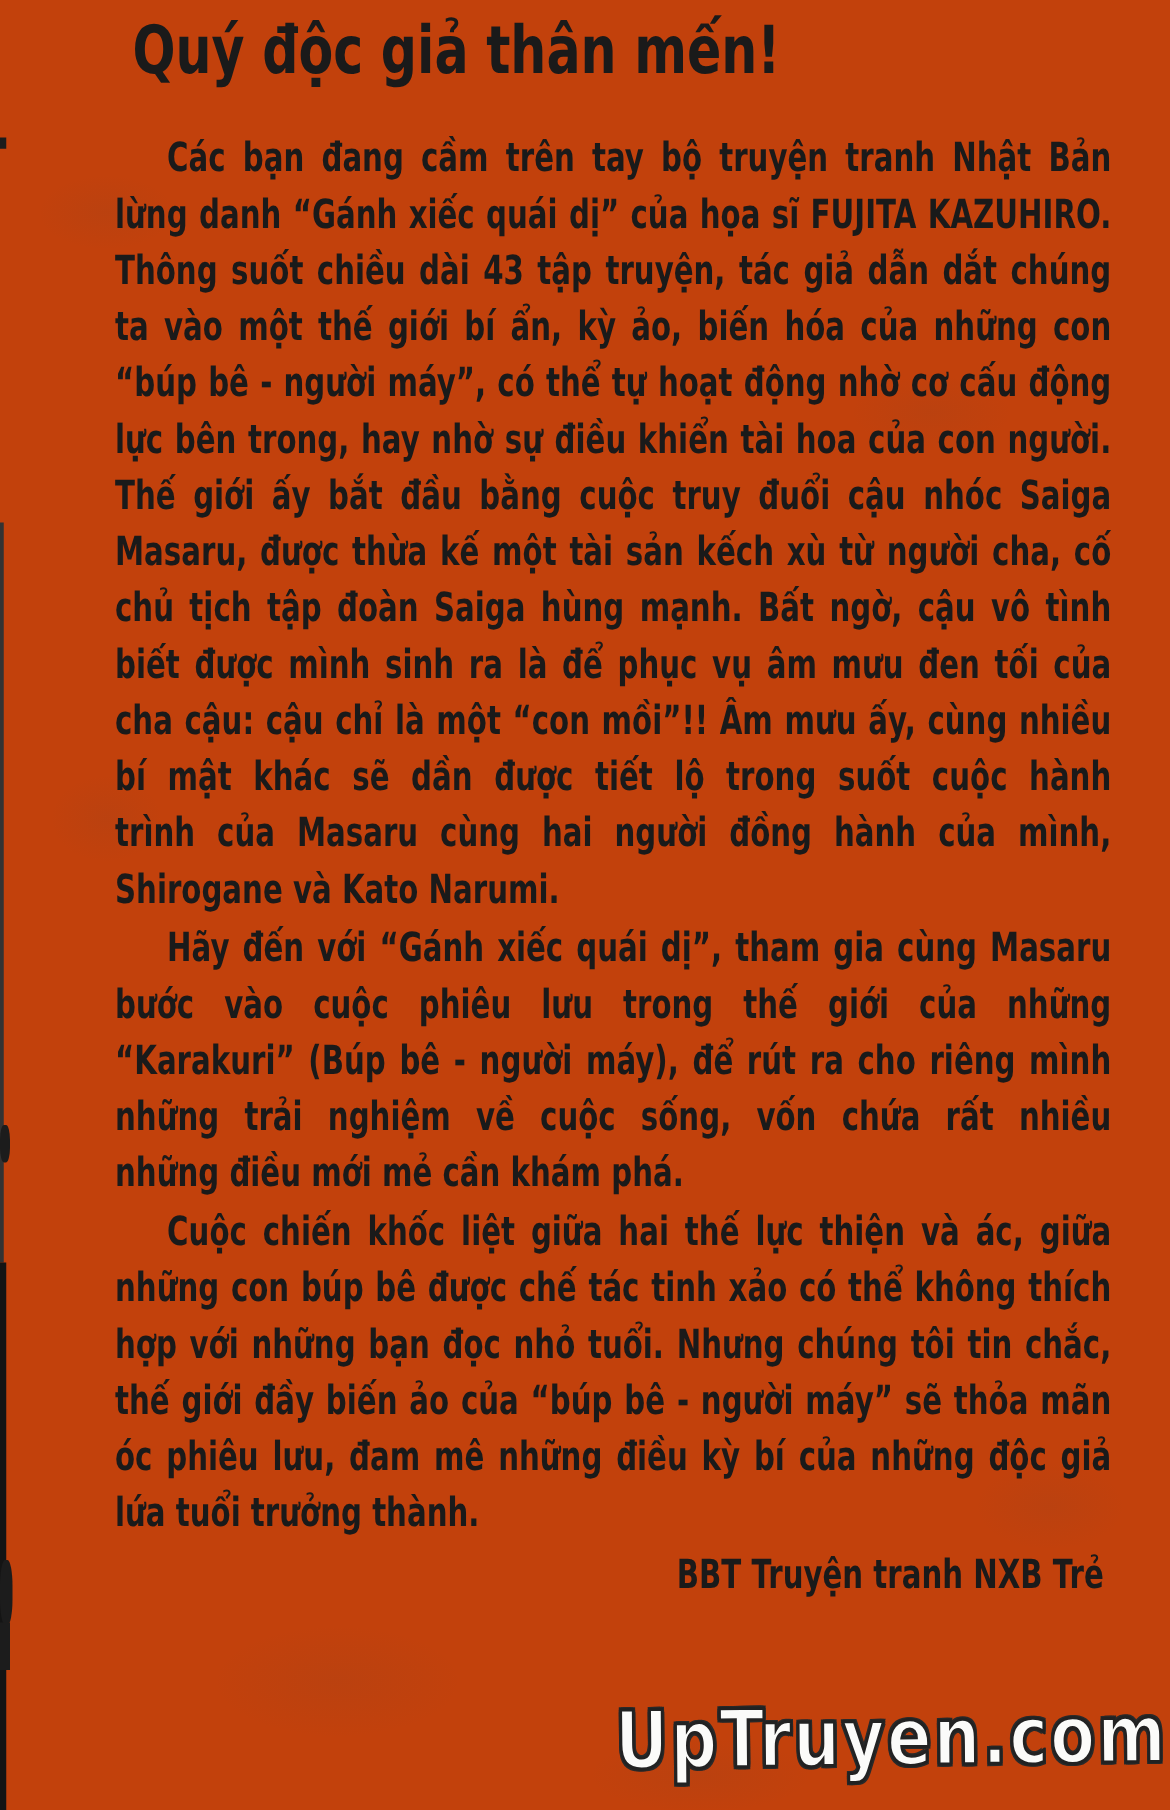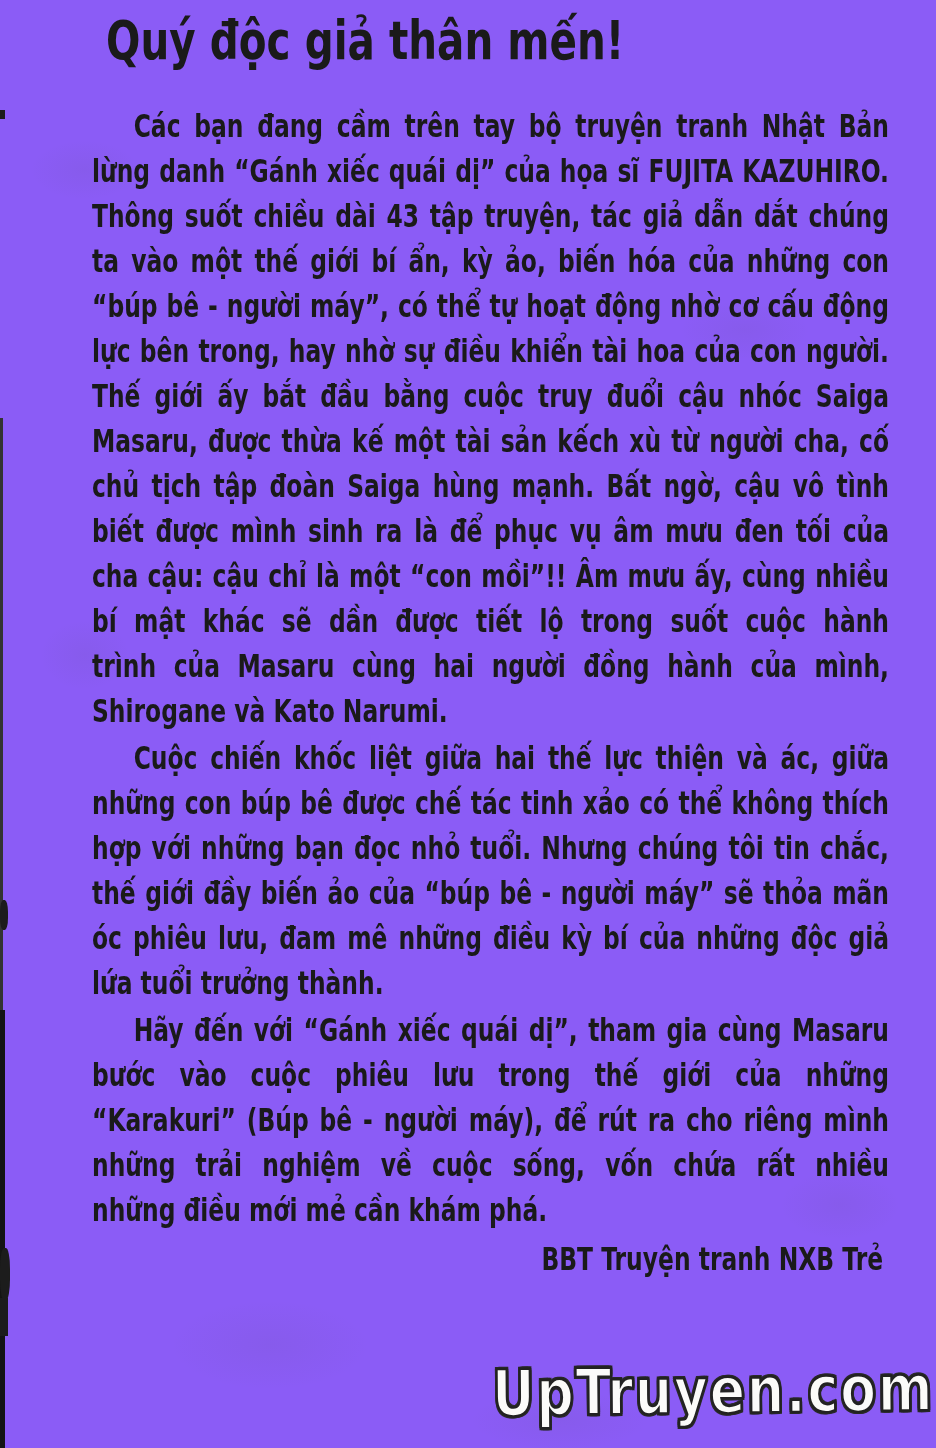--- a/index.html
+++ b/index.html
@@ -2,21 +2,21 @@
 <html><head>
 <meta charset="utf-8">
 <style>
   html, body { margin:0; padding:0; }
   body {
     width:936px; height:1448px; overflow:hidden;
     background:#f6f6f3;
     font-family:"DejaVu Sans", sans-serif;
     color:#1a1a1a;
   }
-  .page { position:relative; width:936px; height:1448px; background:#8b5cf6; }
+  .page { position:relative; width:936px; height:1448px; background:#c2410c; }
 
   
   .smudge { position:absolute; border-radius:50%; pointer-events:none;
             background:radial-gradient(closest-side, rgba(70,70,70,0.06), transparent); }
   .s1 { left:30px;  top:140px;  width:110px; height:60px; }
   .s2 { left:680px; top:300px;  width:130px; height:60px; }
   .s3 { left:40px;  top:620px;  width:90px;  height:70px; }
   .s4 { left:170px; top:1300px; width:200px; height:90px; }
   .s5 { left:470px; top:1390px; width:180px; height:60px; }
   .s6 { left:780px; top:1170px; width:120px; height:70px; }
@@ -98,33 +98,33 @@
       <div class="line j">Thế giới ấy bắt đầu bằng cuộc truy đuổi cậu nhóc Saiga</div>
       <div class="line j">Masaru, được thừa kế một tài sản kếch xù từ người cha, cố</div>
       <div class="line j">chủ tịch tập đoàn Saiga hùng mạnh. Bất ngờ, cậu vô tình</div>
       <div class="line j">biết được mình sinh ra là để phục vụ âm mưu đen tối của</div>
       <div class="line j">cha cậu: cậu chỉ là một “con mồi”!! Âm mưu ấy, cùng nhiều</div>
       <div class="line j">bí mật khác sẽ dần được tiết lộ trong suốt cuộc hành</div>
       <div class="line j">trình của Masaru cùng hai người đồng hành của mình,</div>
       <div class="line">Shirogane và Kato Narumi.</div>
     </div>
     <div class="para">
+      <div class="line j first">Hãy đến với “Gánh xiếc quái dị”, tham gia cùng Masaru</div>
+      <div class="line j">bước vào cuộc phiêu lưu trong thế giới của những</div>
+      <div class="line j">“Karakuri” (Búp bê - người máy), để rút ra cho riêng mình</div>
+      <div class="line j">những trải nghiệm về cuộc sống, vốn chứa rất nhiều</div>
+      <div class="line">những điều mới mẻ cần khám phá.</div>
+    </div>
+    <div class="para">
       <div class="line j first">Cuộc chiến khốc liệt giữa hai thế lực thiện và ác, giữa</div>
       <div class="line j">những con búp bê được chế tác tinh xảo có thể không thích</div>
       <div class="line j">hợp với những bạn đọc nhỏ tuổi. Nhưng chúng tôi tin chắc,</div>
       <div class="line j">thế giới đầy biến ảo của “búp bê - người máy” sẽ thỏa mãn</div>
       <div class="line j">óc phiêu lưu, đam mê những điều kỳ bí của những độc giả</div>
       <div class="line">lứa tuổi trưởng thành.</div>
-    </div>
-    <div class="para">
-      <div class="line j first">Hãy đến với “Gánh xiếc quái dị”, tham gia cùng Masaru</div>
-      <div class="line j">bước vào cuộc phiêu lưu trong thế giới của những</div>
-      <div class="line j">“Karakuri” (Búp bê - người máy), để rút ra cho riêng mình</div>
-      <div class="line j">những trải nghiệm về cuộc sống, vốn chứa rất nhiều</div>
-      <div class="line">những điều mới mẻ cần khám phá.</div>
     </div>
   </div>
 
   <div class="signature">BBT Truyện tranh NXB Trẻ</div>
 
   <div class="watermark">UpTruyen.com</div>
 
   <div class="artifact edge-speck"></div>
   <div class="artifact edge-line-top"></div>
   <div class="artifact edge-line-bot"></div>

